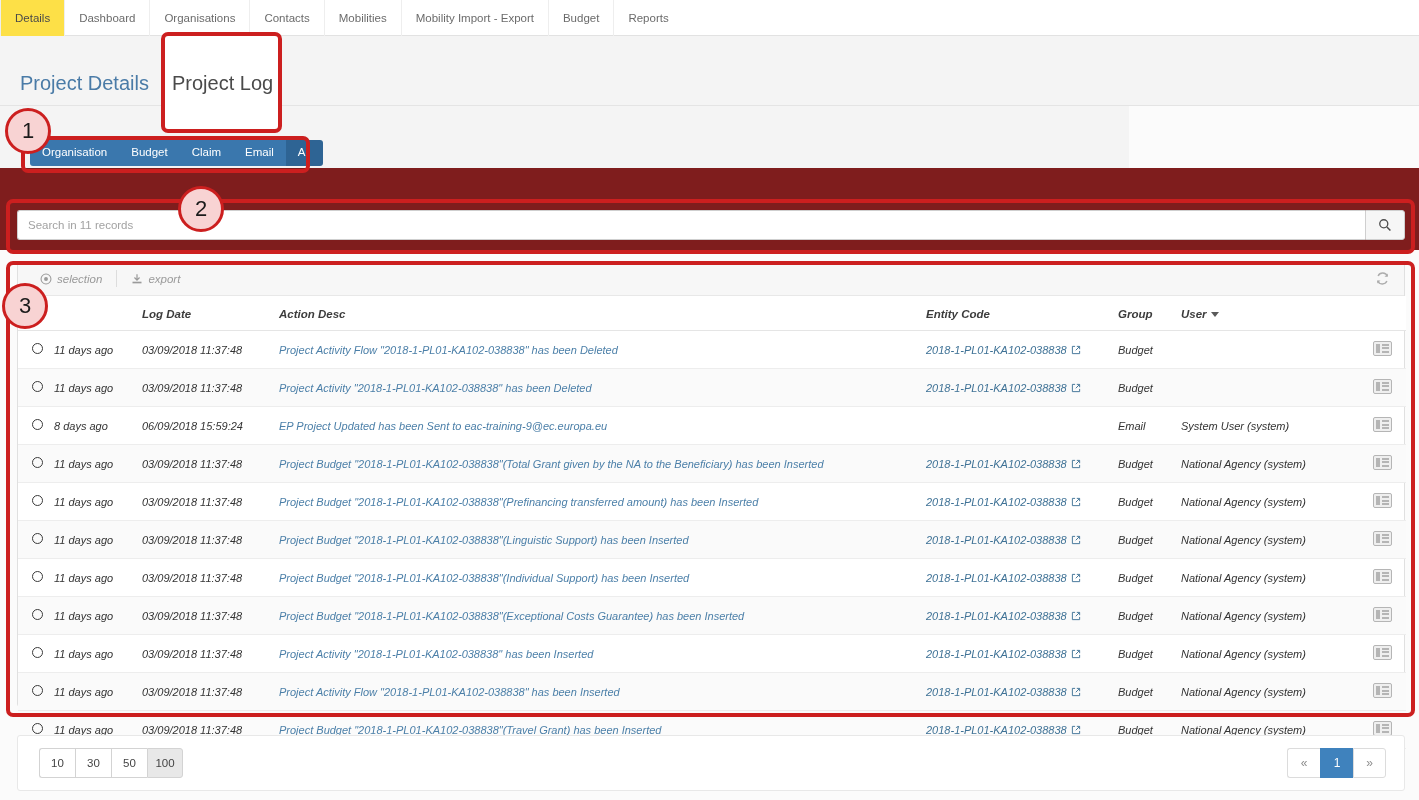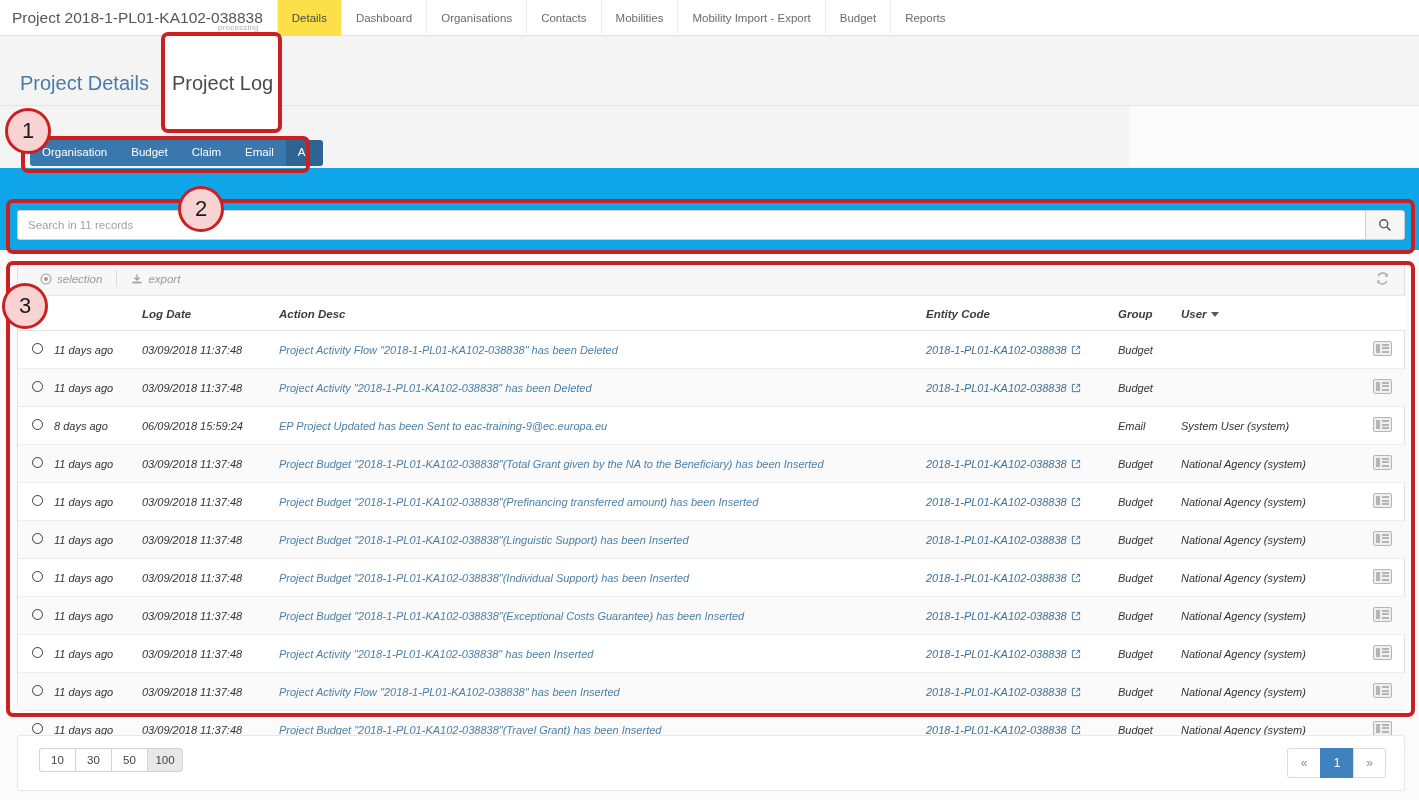--- a/index.html
+++ b/index.html
@@ -57,21 +57,21 @@
     padding: 6px 12px 7px; cursor: pointer; border: none;
     font-family: "Liberation Sans", sans-serif; line-height: 1.1;
   }
   .fbtn:first-child { border-radius: 3px 0 0 3px; }
   .fbtn:last-child  { border-radius: 0 3px 3px 0; }
   .fbtn.active { background: #2e6494; }
 
   
   .searchwrap {
     position: absolute; top: 168px; left: 0; width: 1419px; height: 82px;
-    background: #0ea5e9;
+    background: #7f1d1d;
   }
   .searchbar {
     position: absolute; left: 17px; top: 42px; width: 1388px; height: 30px;
     display: flex;
   }
   .searchbar input {
     flex: 1; height: 30px; border: 1px solid #cfcfcf; border-right: none;
     border-radius: 3px 0 0 3px; padding: 0 10px; font-size: 11.5px;
     color: #555; background: #fff; outline: none;
     font-family: "Liberation Sans", sans-serif;
@@ -153,21 +153,21 @@
   }
   .extlink { margin-left: 4px; vertical-align: -1px; }
 
   
   .footer {
     position: absolute; left: 17px; top: 735px; width: 1388px; height: 56px;
     background: #ffffff; border: 1px solid #e8e8e8; border-radius: 3px;
   }
   .pagesize { position: absolute; left: 21px; top: 12px; display: flex; }
   .pgbtn {
-    min-width: 36px; height: 24px; border: 1px solid #d3d3d3;
+    min-width: 36px; height: 30px; border: 1px solid #d3d3d3;
     border-right: none; background: #ffffff; color: #444; font-size: 11.5px;
     display: flex; align-items: center; justify-content: center; cursor: pointer;
     font-family: "Liberation Sans", sans-serif;
   }
   .pgbtn:first-child { border-radius: 3px 0 0 3px; }
   .pgbtn:last-child  { border-radius: 0 3px 3px 0; border-right: 1px solid #d3d3d3; }
   .pgbtn.active { background: #e8e8e8; }
   .pager { position: absolute; right: 18px; top: 12px; display: flex; }
   .pgr {
     min-width: 33px; height: 30px; border: 1px solid #dcdcdc; border-right: none;
@@ -191,24 +191,20 @@
     font-size: 22px; color: #1b1b1b; z-index: 30;
     font-family: "Liberation Sans", sans-serif;
   }
 </style>
 </head>
 <body>
 
 <div class="page">
 
   <div class="topnav">
-    <div class="proj-title">
-      <div class="t">Project 2018-1-PL01-KA102-038838</div>
-      <div class="sub">processing</div>
-    </div>
     <div class="navtab active">Details</div>
     <div class="navtab">Dashboard</div>
     <div class="navtab">Organisations</div>
     <div class="navtab">Contacts</div>
     <div class="navtab">Mobilities</div>
     <div class="navtab">Mobility Import - Export</div>
     <div class="navtab">Budget</div>
     <div class="navtab">Reports</div>
   </div>
 

